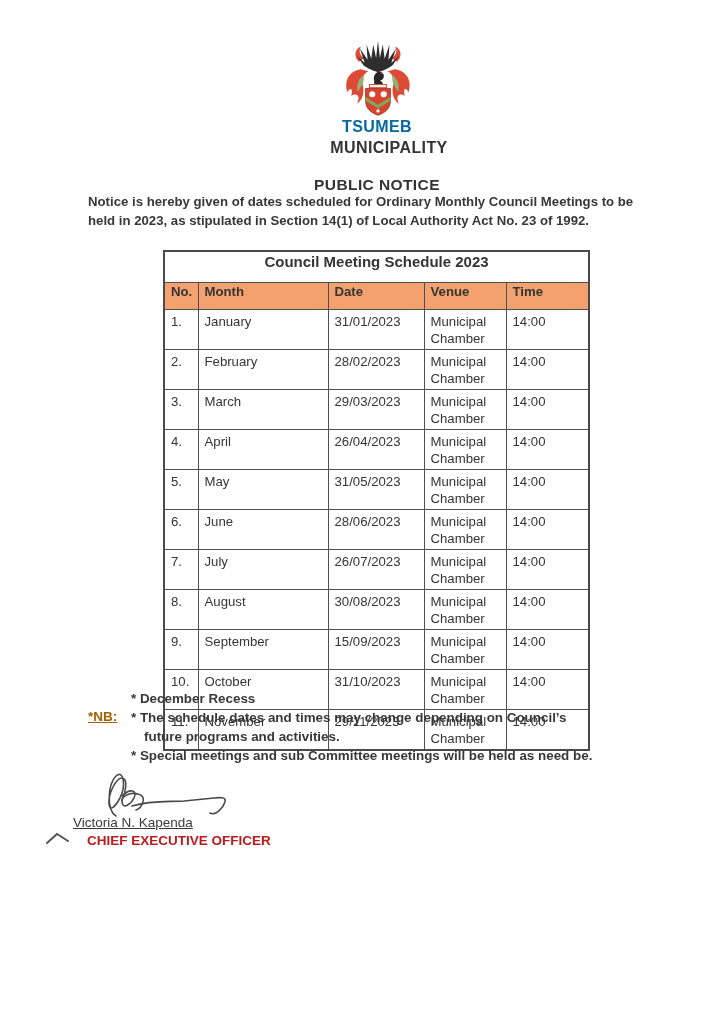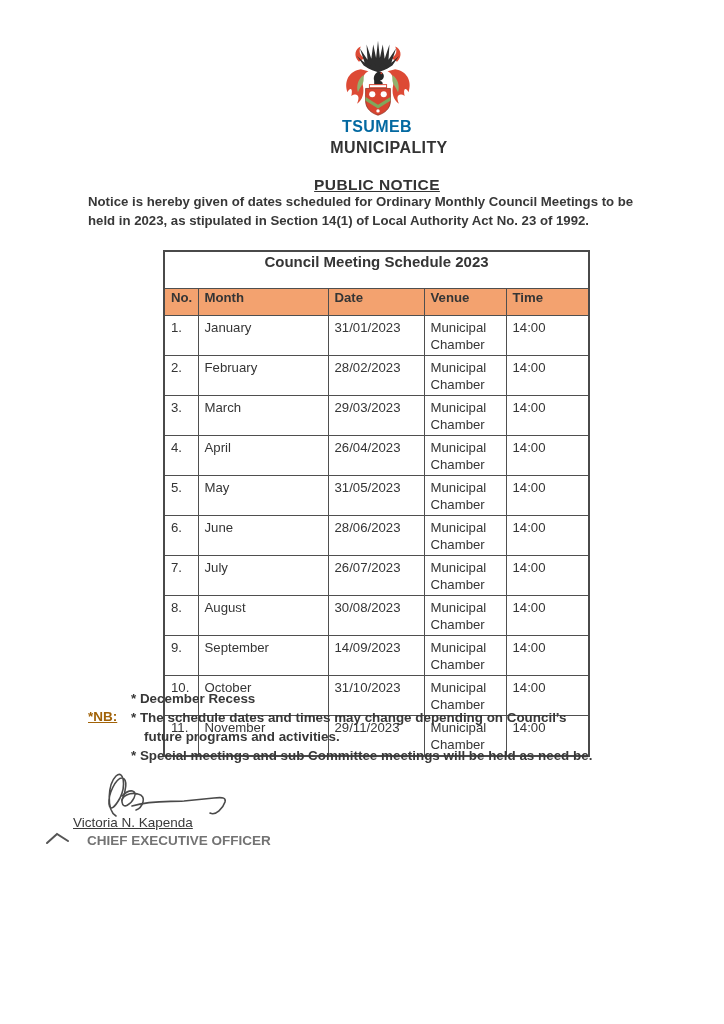--- a/index.html
+++ b/index.html
@@ -6,54 +6,54 @@
   .page {
     position:relative; width:724px; height:1024px; background:#ffffff;
     font-family:"Liberation Sans", sans-serif; color:#3a3a3a; overflow:hidden;
   }
   .centered { position:absolute; left:377px; transform:translateX(-50%); white-space:nowrap; }
 
   .crest { position:absolute; left:336px; top:36px; width:84px; height:82px; }
 
   .org1 { top:118px; font-size:16px; font-weight:700; letter-spacing:.4px; color:#0369a1; }
   .org2 { top:139px; font-size:16px; font-weight:700; letter-spacing:.4px; color:#333;margin-left:12px; }
-  .notice-title { top:176px; font-size:15.5px; font-weight:700; letter-spacing:.4px; color:#333;text-decoration:underline; }
+  .notice-title { top:176px; font-size:15.5px; font-weight:700; letter-spacing:.4px; color:#333; }
 
   .notice-body {
     position:absolute; left:88px; top:192px; width:572px; margin:0;
     font-size:13.2px; font-weight:700; line-height:19px; color:#383838;
   }
 
   table.schedule {
     position:absolute; left:163px; top:250px; width:425px;
     border-collapse:collapse; table-layout:fixed;
     font-size:13.2px; color:#353535;
     border:2px solid #4a4a4a;
   }
   table.schedule th, table.schedule td { border:1px solid #4f4f4f; }
-  th.ttl { font-size:15px; font-weight:700; text-align:center; padding:1px 0 18px 0; background:#fff; }
+  th.ttl { font-size:15px; font-weight:700; text-align:center; padding:1px 0 12px 0; background:#fff; }
   tr.hdr th {
     background:#f3a26f; text-align:left; font-weight:700;
     padding:1px 6px 10px 6px; font-size:13.2px;margin-top:8px;
   }
   tbody tr { height:36px; }
   tbody td { vertical-align:top; padding:3px 6px 2px 6px; line-height:17px; }
   table.schedule { border-bottom-width:2.5px; }
   .col-no{width:34px} .col-month{width:130px} .col-date{width:96px} .col-venue{width:82px} .col-time{width:83px}
 
   .nb-label {
     position:absolute; left:88px; top:709px;
     color:#a16207; font-weight:700; font-size:13.5px; text-decoration:underline;
   }
   .notes { position:absolute; left:131px; top:689px; width:464px; font-size:13.4px; font-weight:700; color:#383838; }
   .notes .note-item { padding-left:13px; text-indent:-13px; line-height:19px; margin:0; }
 
   .signature { position:absolute; left:92px; top:766px; width:150px; height:62px; }
   .sig-name  { position:absolute; left:73px; top:815px; font-size:13.5px; font-weight:400; color:#3a3a3a;text-decoration:underline; }
-  .sig-title { position:absolute; left:87px; top:833px; font-size:13.5px; font-weight:700; color:#737373; }
+  .sig-title { position:absolute; left:87px; top:833px; font-size:13.5px; font-weight:700; color:#b91c1c; }
   .caret-mark { position:absolute; left:45px; top:831px; width:26px; height:15px; }
 </style>
 </head>
 <body>
 
 <div class="page">
 
   <svg class="crest" viewBox="0 0 88 84" xmlns="http://www.w3.org/2000/svg">
 
     <path fill="#dd4a35" d="M26,34 C14,36 8,46 12,58 C15,52 18,54 16,62 C22,58 26,62 22,70 C28,66 30,58 28,50 C27,42 30,38 34,36 Z"></path>
@@ -160,21 +160,21 @@
         <tr>
           <td class="col-no">8.</td>
           <td class="col-month">August</td>
           <td class="col-date">30/08/2023</td>
           <td class="col-venue">Municipal Chamber</td>
           <td class="col-time">14:00</td>
         </tr>
         <tr>
           <td class="col-no">9.</td>
           <td class="col-month">September</td>
-          <td class="col-date">14/09/2023</td>
+          <td class="col-date">15/09/2023</td>
           <td class="col-venue">Municipal Chamber</td>
           <td class="col-time">14:00</td>
         </tr>
         <tr>
           <td class="col-no">10.</td>
           <td class="col-month">October</td>
           <td class="col-date">31/10/2023</td>
           <td class="col-venue">Municipal Chamber</td>
           <td class="col-time">14:00</td>
         </tr>

